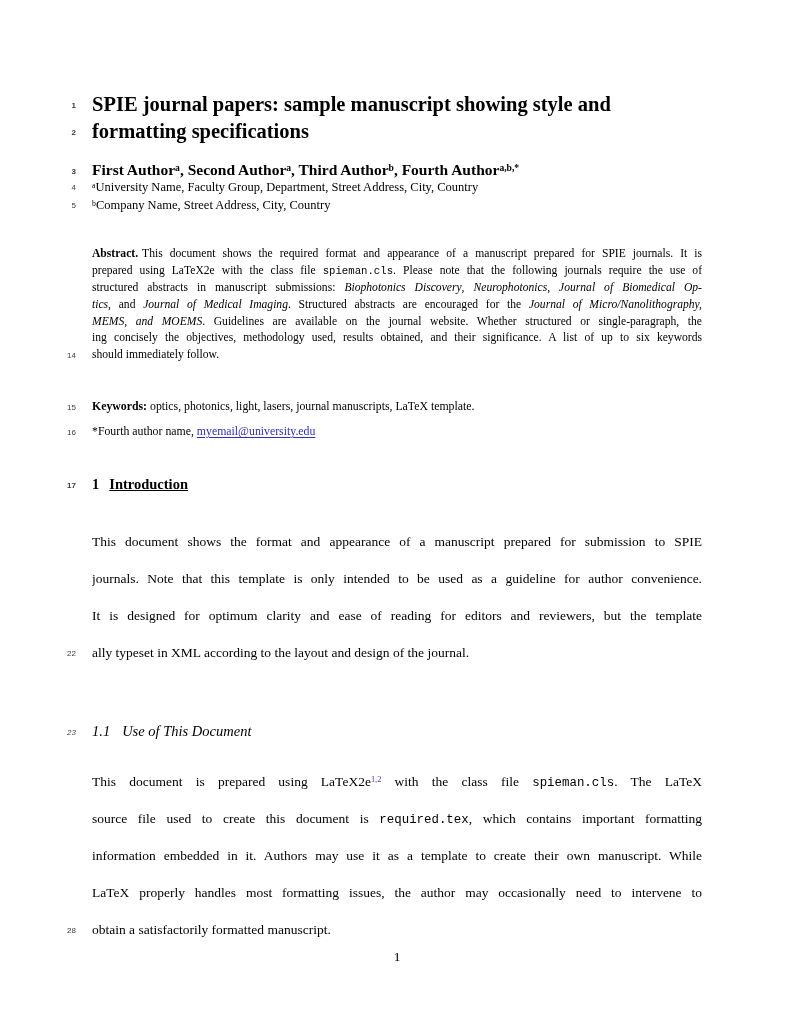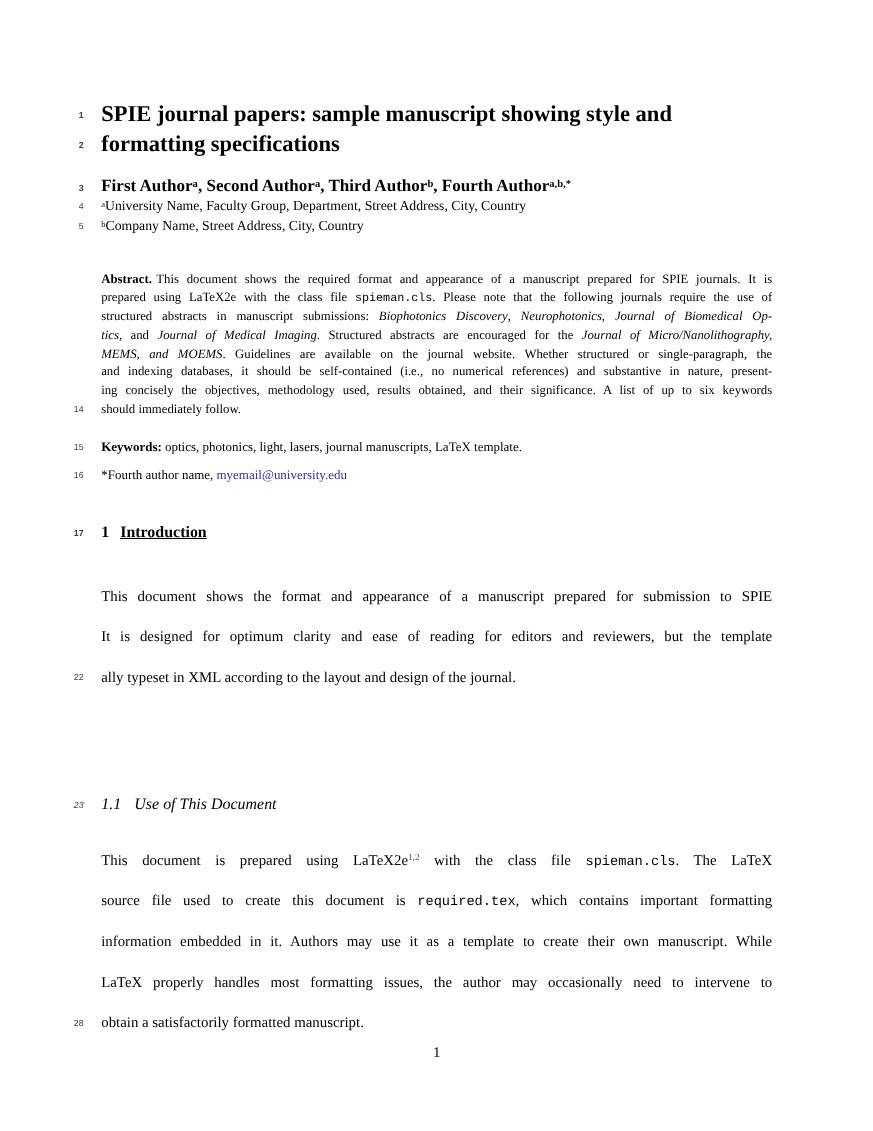--- a/index.html
+++ b/index.html
@@ -35,21 +35,21 @@
   .abstract .line{line-height:16.9px;font-size:11.6px;max-height:16.9px;}
   .abstract-label{font-weight:bold;margin-right:4px;}
   .mono{font-family:"Liberation Mono", monospace;font-size:92%;}
   .it{font-style:italic;}
   
   .keywords{top:398px;}
   .keywords .line{line-height:17px;font-size:11.8px;}
   .kw-label{font-weight:bold;}
   .contact{top:423px;}
   .contact .line{line-height:17px;font-size:11.8px;}
-  .email{color:#2f2fb4;text-underline-offset:2px;cursor:pointer;}
+  .email{color:#2f2fb4;text-decoration:underline;text-underline-offset:2px;cursor:pointer;}
   
   .sec1{top:476px;}
   .sec1 .line{line-height:17px;font-size:14.5px;font-weight:bold;text-decoration:underline;}
   .sec-num{display:inline-block;margin-right:10px;}
   .sec11{top:723px;}
   .sec11 .line{line-height:17px;font-size:14.5px;font-style:italic;}
   .sec11 .sec-num{margin-right:12px;}
   
   .bodyblock .line{line-height:37px;font-size:13.5px;max-height:37px;}
   .intro{top:523px;}
@@ -109,24 +109,20 @@
     <div class="line just">
       
       <span class="it">tics</span><span>, and </span><span class="it">Journal of Medical Imaging</span><span>. Structured abstracts are encouraged for the </span><span class="it">Journal of Micro/Nanolithography,</span>
     </div>
     <div class="line just">
       
       <span class="it">MEMS, and MOEMS</span><span>. Guidelines are available on the journal website. Whether structured or single-paragraph, the</span>
     </div>
     <div class="line just">
       
-      <span>and indexing databases, it should be self-contained (i.e., no numerical references) and substantive in nature, present-</span>
-    </div>
-    <div class="line just">
-      
       <span>ing concisely the objectives, methodology used, results obtained, and their significance. A list of up to six keywords</span>
     </div>
     <div class="line">
       <span class="ln">14</span>
       <span>should immediately follow.</span>
     </div>
   </div>
 
   <div class="col keywords">
     <div class="line">
@@ -149,20 +145,24 @@
     </div>
   </div>
 
   <div class="col bodyblock intro">
     <div class="line just">
       
       <span>This document shows the format and appearance of a manuscript prepared for submission to SPIE</span>
     </div>
     <div class="line just">
       
+      <span>journals. Note that this template is only intended to be used as a guideline for author convenience.</span>
+    </div>
+    <div class="line just">
+      
       <span>It is designed for optimum clarity and ease of reading for editors and reviewers, but the template</span>
     </div>
     <div class="line">
       <span class="ln">22</span>
       <span>ally typeset in XML according to the layout and design of the journal.</span>
     </div>
   </div>
 
   <div class="col sec11">
     <div class="line">

